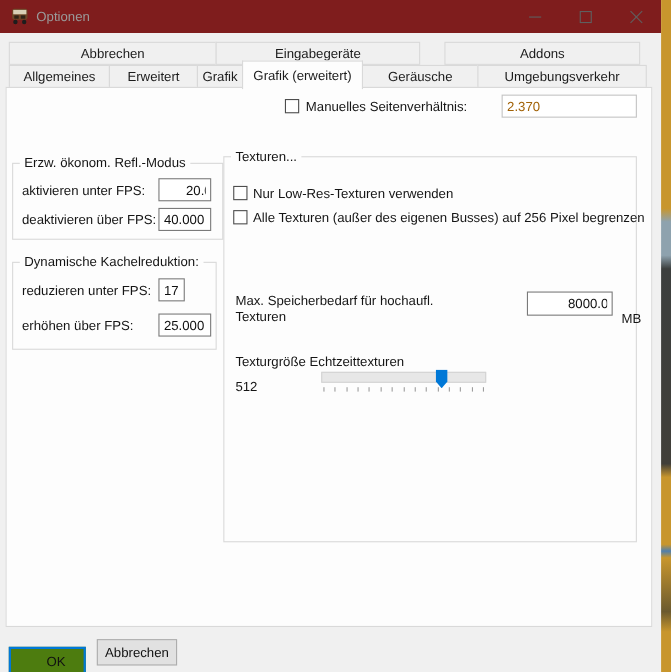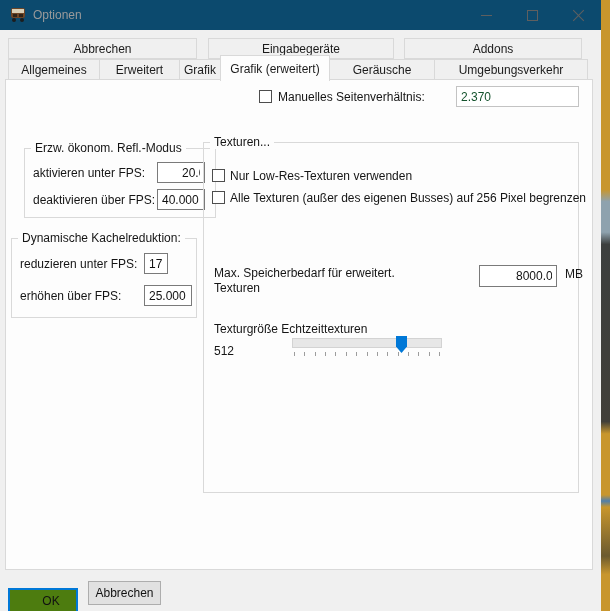--- a/index.html
+++ b/index.html
@@ -1,21 +1,21 @@
 <!DOCTYPE html>
 <html><head>
 <meta charset="utf-8">
 <style>
   html,body{margin:0;padding:0;}
   body{width:610px;height:611px;position:relative;font-family:"Liberation Sans",sans-serif;background:#f0f0f0;overflow:hidden;}
   #app{position:absolute;inset:0;}
 
   
   .window{position:absolute;left:0;top:0;width:601px;height:611px;background:#f0f0f0;}
-  .titlebar{position:absolute;left:0;top:0;width:601px;height:30px;background:#0c4a6e;text-align:right;}
+  .titlebar{position:absolute;left:0;top:0;width:601px;height:30px;background:#7f1d1d;text-align:right;}
   .app-icon{position:absolute;left:9px;top:7px;width:18px;height:16px;}
   .win-title{position:absolute;left:33px;top:8px;font-size:12px;color:#9a9a9a;}
   .tbtn{position:absolute;top:0;width:46px;height:30px;display:flex;align-items:center;justify-content:center;}
   .glyph-min{width:11px;height:0;border-bottom:1px solid #5f5f5f;}
   .glyph-max{width:9px;height:9px;border:1px solid #5f5f5f;}
   .glyph-close{position:relative;width:13px;height:13px;}
   .glyph-close::before,.glyph-close::after{content:"";position:absolute;left:-1px;top:6px;width:15px;height:0;border-top:1px solid #5f5f5f;}
   .glyph-close::before{transform:rotate(45deg);}
   .glyph-close::after{transform:rotate(-45deg);}
 
@@ -37,21 +37,21 @@
   .page{position:absolute;left:5px;top:79px;width:588px;height:491px;box-sizing:border-box;
         background:#fdfdfd;border:1px solid #d9d9d9;z-index:1;}
 
   
   .lbl{position:absolute;font-size:12px;color:#151515;white-space:nowrap;}
   .cb{position:absolute;width:13px;height:13px;box-sizing:border-box;background:#fff;border:1px solid #4d4d4d;}
   .cb.checked::after{content:"";position:absolute;left:1px;top:2px;width:7px;height:3px;
       border-left:2px solid #1c1c1c;border-bottom:2px solid #1c1c1c;transform:rotate(-45deg);}
   .inp{position:absolute;box-sizing:border-box;border:1px solid #7a7a7a;background:#fff;
        font-family:"Liberation Sans",sans-serif;font-size:12px;color:#111;padding:1px 4px;}
-  .inp.disabled{border-color:#c3c3c3;color:#14532d;}
+  .inp.disabled{border-color:#c3c3c3;color:#a16207;}
   .gbox{position:absolute;box-sizing:border-box;border:1px solid #d9d9d9;}
   .gtitle{position:absolute;top:-8px;left:6px;background:#fdfdfd;padding:0 4px;font-size:12px;color:#151515;white-space:nowrap;}
 
   
   .slider-track{position:absolute;box-sizing:border-box;width:150px;height:10px;background:#e7e7e7;border:1px solid #d3d3d3;}
   .slider-thumb{position:absolute;top:-3px;width:11px;height:17px;background:#0078d7;
       clip-path:polygon(0 0,100% 0,100% 62%,50% 100%,0 62%);}
   .ticks{position:absolute;width:146px;height:5px;}
   .tick{position:absolute;top:0;width:1px;height:4px;background:#9d9d9d;}
 
@@ -82,37 +82,37 @@
         </div>
       <div class="tbtn" style="left:509px">
           <div class="glyph-max"></div>
         </div>
       <div class="tbtn" style="left:555px">
           <div class="glyph-close"></div>
         </div>
     </div>
 
     <div class="tab" style="left:8px;top:38px;width:189px">Abbrechen</div>
-    <div class="tab" style="left:208px;top:38px;width:186px">Eingabegeräte</div>
+    <div class="tab" style="left:196px;top:38px;width:186px">Eingabegeräte</div>
     <div class="tab" style="left:404px;top:38px;width:178px">Addons</div>
 
     <div class="tab" style="left:8px;top:59px;width:92px">Allgemeines</div>
     <div class="tab" style="left:99px;top:59px;width:81px">Erweitert</div>
     <div class="tab" style="left:179px;top:59px;width:42px">Grafik</div>
     <div class="tab active" style="left:220px;top:55px;width:110px;height:26px">Grafik (erweitert)</div>
     <div class="tab" style="left:329px;top:59px;width:106px">Geräusche</div>
     <div class="tab" style="left:434px;top:59px;width:154px">Umgebungsverkehr</div>
 
     <div class="page">
 
       <div class="cb" style="left:253px;top:10px"></div>
       <span class="lbl" style="left:272px;top:10px">Manuelles Seitenverhältnis:</span>
       <input class="inp disabled" style="left: 450px; top: 6px; width: 123px; height: 21px;" value="2.370">
 
-      <div class="gbox" style="left:18px;top:68px;width:192px;height:70px">
+      <div class="gbox" style="left:5px;top:68px;width:192px;height:70px">
         <span class="gtitle">Erzw. ökonom. Refl.-Modus</span>
         <span class="lbl" style="left:8px;top:17px">aktivieren unter FPS:</span>
         <input class="inp" style="left: 132px; top: 13px; width: 48px; height: 21px; padding-left: 24px;" value="20.000">
         <span class="lbl" style="left:8px;top:44px">deaktivieren über FPS:</span>
         <input class="inp" style="left: 132px; top: 40px; width: 48px; height: 21px;" value="40.000">
       </div>
 
       <div class="gbox" style="left:5px;top:158px;width:186px;height:80px">
         <span class="gtitle">Dynamische Kachelreduktion:</span>
         <span class="lbl" style="left:8px;top:18px">reduzieren unter FPS:</span>
@@ -124,23 +124,23 @@
 
       <div class="gbox" style="left:197px;top:62px;width:376px;height:351px">
         <span class="gtitle">Texturen...</span>
 
         <div class="cb" style="left:8px;top:26px"></div>
         <span class="lbl" style="left:26px;top:26px">Nur Low-Res-Texturen verwenden</span>
 
         <div class="cb" style="left:8px;top:48px"></div>
         <span class="lbl" style="left:26px;top:48px">Alle Texturen (außer des eigenen Busses) auf 256 Pixel begrenzen</span>
 
-        <span class="lbl" style="left:10px;top:123px;white-space:normal;width:200px;line-height:15px">Max. Speicherbedarf für erweitert. Texturen</span>
+        <span class="lbl" style="left:10px;top:123px;white-space:normal;width:200px;line-height:15px">Max. Speicherbedarf für hochaufl. Texturen</span>
         <input class="inp" style="left: 275px; top: 122px; width: 78px; height: 22px; padding-left: 36px;" value="8000.0">
-        <span class="lbl" style="left:361px;top:124px">MB</span>
+        <span class="lbl" style="left:361px;top:140px">MB</span>
 
         <span class="lbl" style="left:10px;top:179px">Texturgröße Echtzeittexturen</span>
         <span class="lbl" style="left:10px;top:201px">512</span>
 
         <div class="slider-track" style="left:88px;top:195px">
           <div class="slider-thumb" style="left:103px"></div>
         </div>
         <div class="ticks" style="left:90px;top:209px">
             <div class="tick" style="left: 0px;"></div>
             <div class="tick" style="left: 10px;"></div>

